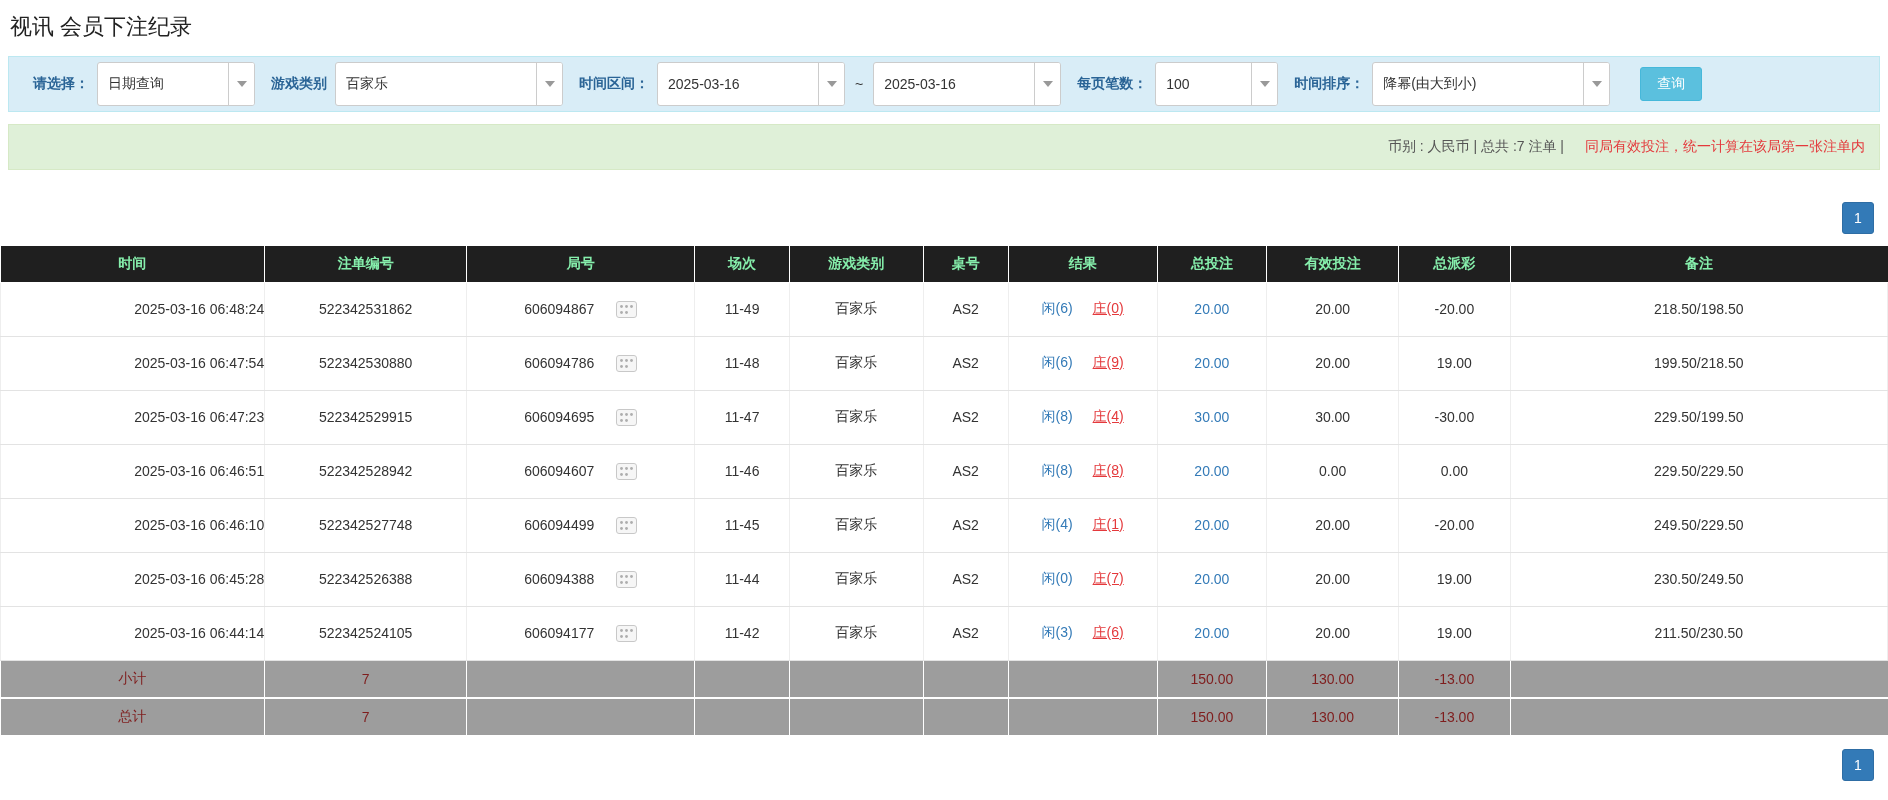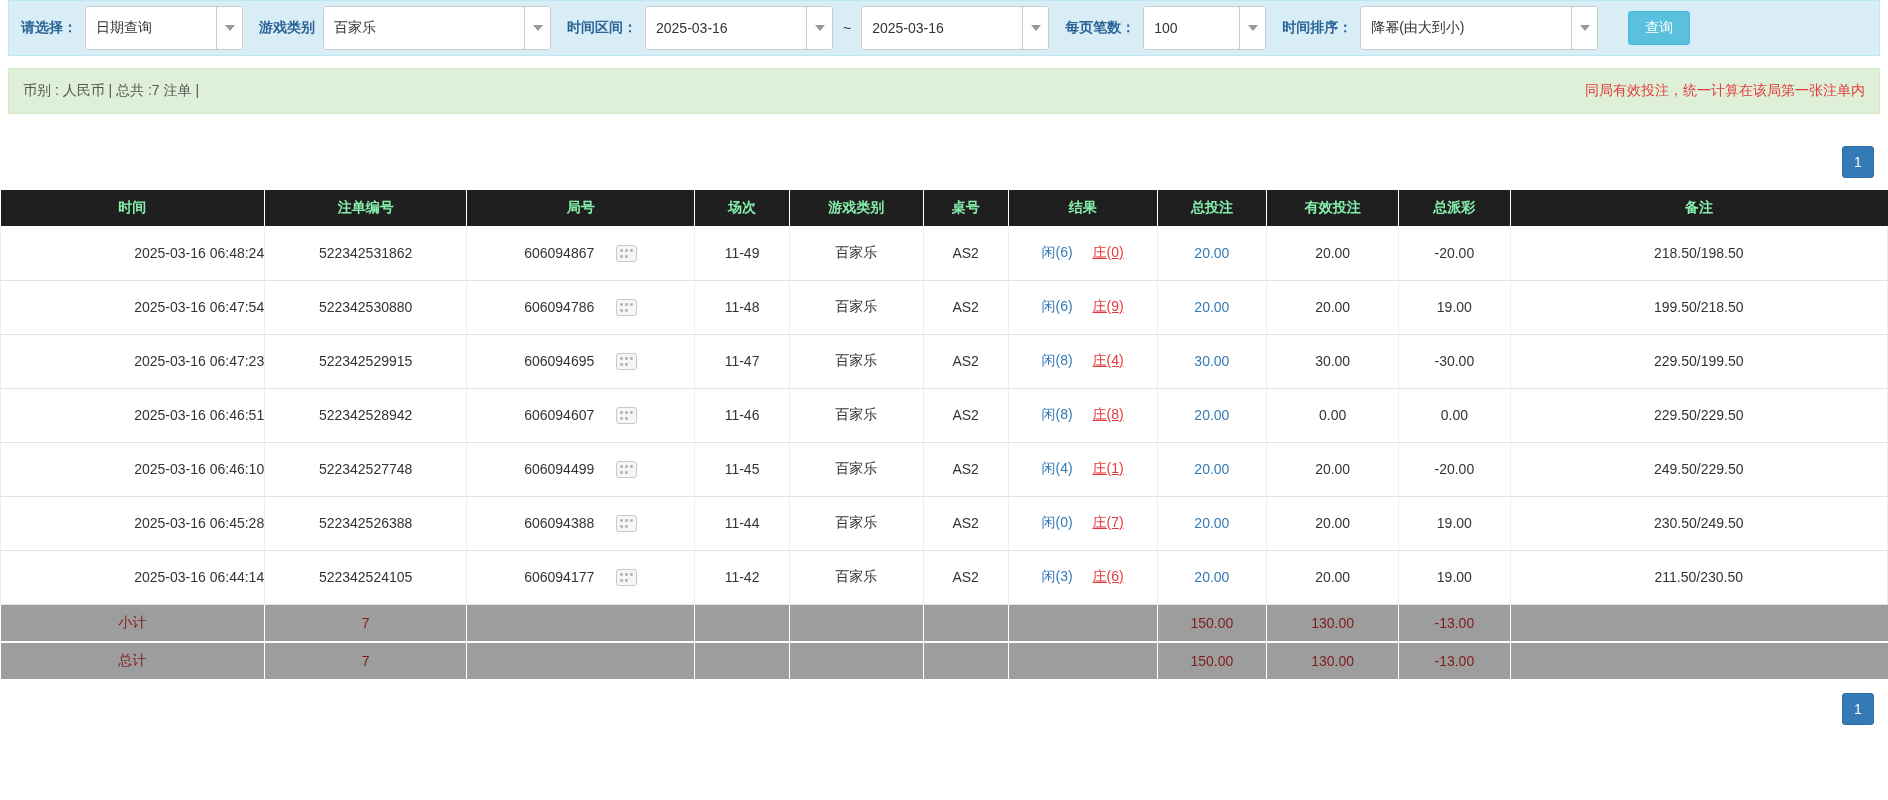--- a/index.html
+++ b/index.html
@@ -28,21 +28,21 @@
     align-items: center;
     padding: 0 12px;
     gap: 8px;
   }
   .f-label {
     color: #2a6496;
     font-weight: bold;
     white-space: nowrap;
     margin-left: 8px;
   }
-  .f-label:first-child { margin-left: 0; }
+  .f-label:first-child { margin-left: 12px; }
   .dd {
     display: inline-flex;
     align-items: stretch;
     height: 44px;
     background: #fff;
     border: 1px solid #ccc;
     border-radius: 3px;
     overflow: hidden;
     cursor: pointer;
   }
@@ -87,21 +87,21 @@
     font-family: inherit;
   }
   
   .summary-bar {
     margin: 12px 8px 0 8px;
     background: #dff0d8;
     border: 1px solid #d6e9c6;
     height: 46px;
     display: flex;
     align-items: center;
-    justify-content: space-between;
+    justify-content: flex-end;
     padding: 0 14px;
   }
   .summary-left { color: #555; }
   .summary-right { color: #e4393c; margin-left: 21px; }
   
   .pager {
     display: flex;
     justify-content: flex-end;
     margin: 0 14px;
   }
@@ -169,20 +169,21 @@
     border-right: 1px solid #fff;
     border-bottom: 2px solid #fff;
   }
   table.records tfoot td:last-child { border-right: none; }
 </style>
 </head>
 <body>
 
 <div class="page">
 
+  <h1 class="page-title">视讯 会员下注纪录</h1>
 
   <div class="filter-bar">
     <span class="f-label">请选择：</span>
     <span class="dd w130">
       <span class="dd-value">日期查询</span>
       <span class="dd-btn">
           <i class="caret"></i>
         </span>
     </span>
 

